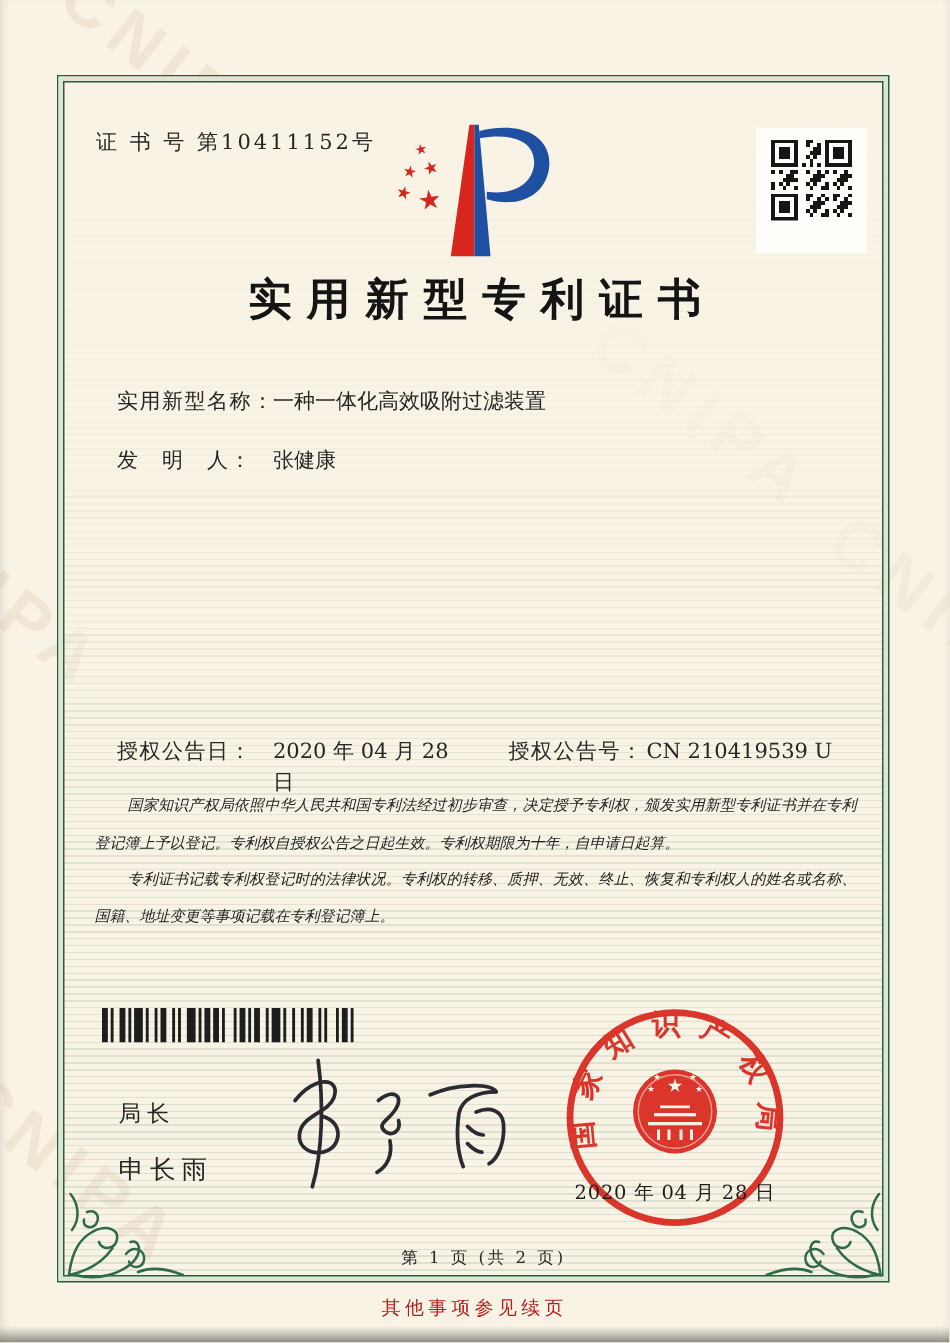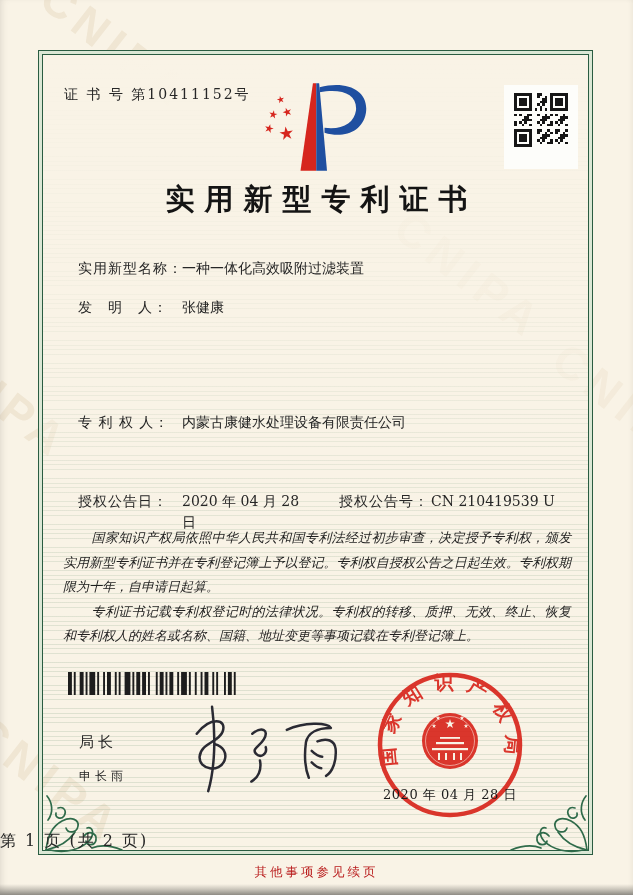--- a/index.html
+++ b/index.html
@@ -56,38 +56,38 @@
   .row-inventor{top:297px;}
   .row-patno{top:336px;}
   .row-filing{top:374px;}
   .row-patentee{top:412px;}
   .row-address{top:450px;}
   .row-grant{top:491px;}
   .grant-group2{display:flex;margin-left:29px;}
   .grant-group2 .lbl{width:92px;}
 
   .paras{position:absolute;left:63px;top:526px;width:508px;
-    font-size:13px;line-height:24.5px;text-align:justify;color:#1e1e1e;font-style:italic;}
+    font-size:10px;line-height:24.5px;text-align:justify;color:#1e1e1e;font-style:italic;}
   .paras p{margin:0;text-indent:2.2em;}
 
   .barcode{position:absolute;left:68px;top:672px;height:23px;}
 
   .director-title{position:absolute;left:79px;top:733px;font-size:15px;letter-spacing:4px;}
-  .director-name{position:absolute;left:79px;top:768px;font-size:12px;letter-spacing:4px;}
+  .director-name{position:absolute;left:79px;top:768px;font-size:17px;letter-spacing:4px;}
   .sig{position:absolute;left:168px;top:700px;width:182px;height:98px;}
 
   .seal{position:absolute;left:372px;top:667px;width:156px;height:156px;opacity:.93;mix-blend-mode:multiply;}
   .seal-date{position:absolute;left:380px;top:786px;width:140px;text-align:center;
     font-size:13px;letter-spacing:.5px;color:#1c1c1c;z-index:6;}
 
   .corner{position:absolute;width:92px;height:92px;z-index:4;}
   .corner-bl{left:40px;top:764px;}
   .corner-br{left:501px;top:764px;transform:scaleX(-1);}
 
-  .footer-page{position:absolute;left:0;right:0;top:831px;font-size:16px;letter-spacing:2px;z-index:6;}
+  .footer-page{position:absolute;left:12px;right:0;top:831px;text-align:center;font-size:11px;letter-spacing:2px;z-index:6;}
   .footer-note{position:absolute;left:0;right:0;top:864px;text-align:center;font-size:12.5px;letter-spacing:3px;color:#b91c1c;}
   .page-edge{position:absolute;left:0;right:0;bottom:0;height:11px;z-index:8;
     background:linear-gradient(180deg, rgba(125,122,115,0) 0%, rgba(125,122,115,.35) 45%, #8e8b84 100%);}
 </style>
 </head>
 <body>
 
 <div class="page">
 
   <div class="wm" style="left:28px;top:18px;">CNIPA</div>
@@ -342,24 +342,20 @@
     <div class="title">实用新型专利证书</div>
 
     <div class="row row-inventor">
       <span class="lbl">发　明　人：</span>
       <span class="val">张健康</span>
     </div>
     <div class="row row-name">
       <span class="lbl">实用新型名称：</span>
       <span class="val">一种一体化高效吸附过滤装置</span>
     </div>
-    <div class="row row-patentee">
-      <span class="lbl">专 利 权 人：</span>
-      <span class="val">内蒙古康健水处理设备有限责任公司</span>
-    </div>
     <div class="row row-grant">
       <span class="lbl">授权公告日：</span>
       <span class="val" style="width:128px;">2020 年 04 月 28 日</span>
       <span class="grant-group2">
         <span class="lbl">授权公告号：</span>
         <span class="val">CN 210419539 U</span>
       </span>
     </div>
 
     <div class="paras">

